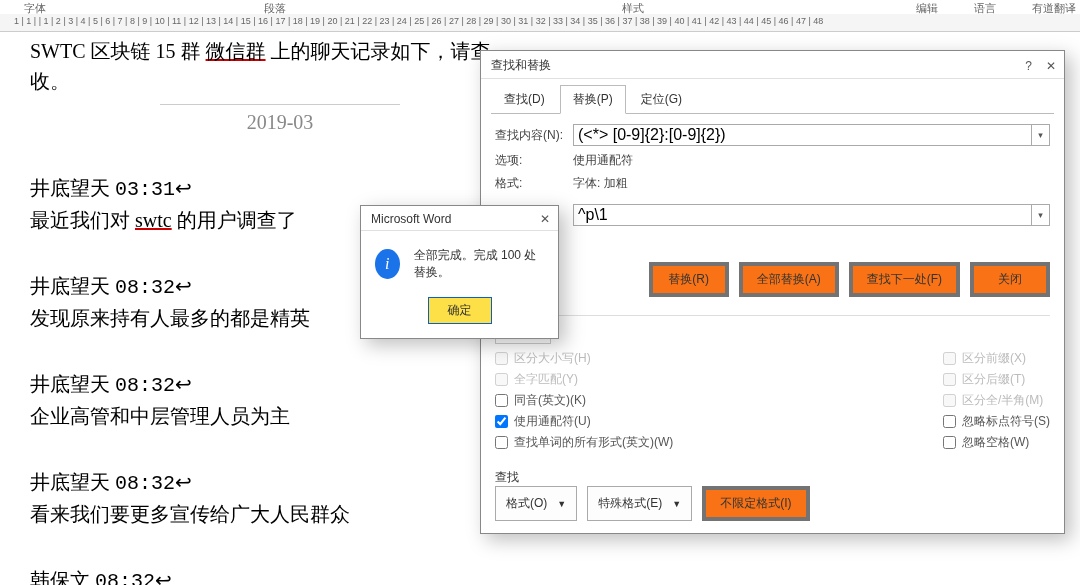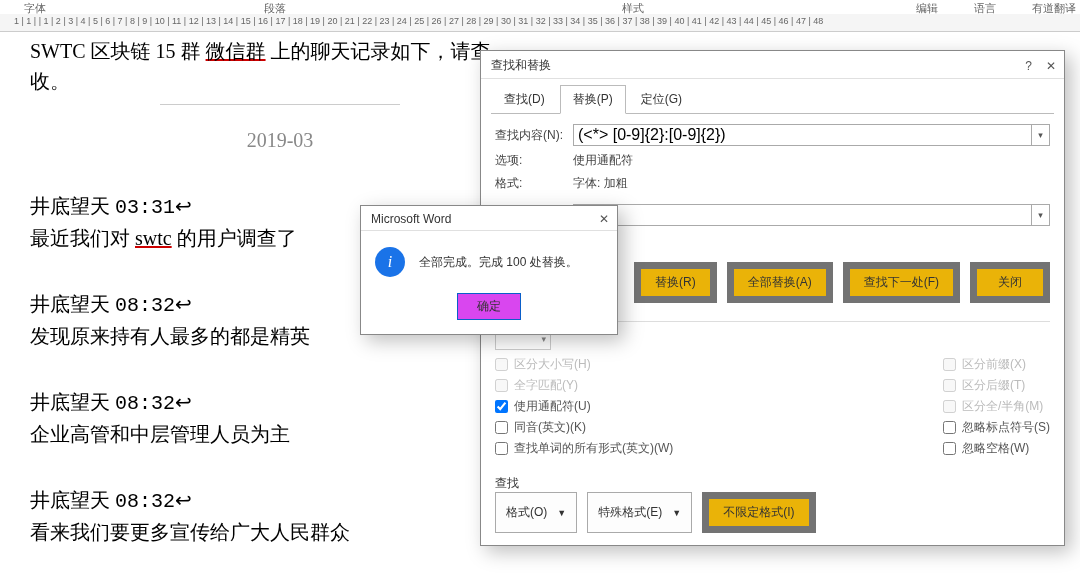--- a/index.html
+++ b/index.html
@@ -3,21 +3,21 @@
 <meta charset="utf-8">
 <style>
 * { box-sizing: border-box; margin: 0; padding: 0; }
 body { font-family: "Microsoft YaHei", sans-serif; background: #fff; width: 1080px; height: 585px; overflow: hidden; position: relative; font-size: 13px; color: #333; }
 .ribbon-labels { position: absolute; top: 0; left: 4px; width: 100%; height: 14px; display: flex; color: #666; font-size: 11px; }
 .ribbon-labels span { position: absolute; top: 1px; }
 .ruler { position: absolute; top: 14px; left: 0; width: 100%; height: 18px; background: #f5f5f5; border-bottom: 1px solid #ccc; font-size: 9px; color: #666; overflow: hidden; white-space: nowrap; }
 .ruler-inner { position: absolute; left: 14px; top: 2px; letter-spacing: 0; }
 .document { position: absolute; top: 36px; left: 30px; width: 500px; font-family: SimSun, serif; font-size: 20px; line-height: 1.5; color: #000; }
 .document .top-line { font-size: 20px; margin-bottom: 4px; }
-.document .date-line { text-align: center; color: #888; font-size: 20px; border-top: 1px solid #ccc; width: 240px; margin: 8px auto 2px; padding-top: 20px; }
+.document .date-line { text-align: center; color: #888; font-size: 20px; border-top: 1px solid #ccc; width: 240px; margin: 8px auto 2px; padding-top: 2px; }
 .document .block { margin-top: 36px; }
 .document .heading { font-size: 20px; }
 .document .heading .ts { font-family: "Courier New", monospace; }
 .document .body-line { font-size: 20px; }
 .underline { text-decoration: underline; text-decoration-color: #c00; }
 
 .dlg { position: absolute; background: #fff; border: 1px solid #888; box-shadow: 6px 6px 18px rgba(0,0,0,0.25); }
 .dlg-title { display: flex; align-items: center; justify-content: space-between; padding: 6px 8px 4px 10px; font-size: 12px; color: #333; border-bottom: 1px solid #e0e0e0; }
 .dlg-title .ctrls { display: flex; gap: 14px; color: #555; }
 .dlg-title .ctrls span { cursor: pointer; }
@@ -27,39 +27,39 @@
 .tab { padding: 5px 12px; border: 1px solid transparent; color: #333; cursor: pointer; }
 .tab.active { border: 1px solid #bbb; border-bottom-color: #fff; background: #fff; }
 .tabs-line { border-bottom: 1px solid #bbb; margin: -1px 10px 10px; }
 .form { padding: 0 14px; font-size: 12px; color: #444; }
 .row { display: flex; align-items: center; margin-bottom: 6px; }
 .row label { width: 78px; }
 .row .val { flex: 1; }
 .row input[type=text] { flex: 1; border: 1px solid #aaa; height: 22px; padding: 2px 4px; font-size: 16px; }
 .dd-arrow { width: 18px; height: 22px; border: 1px solid #aaa; border-left: none; display: flex; align-items: center; justify-content: center; font-size: 9px; color: #555; }
 .btnrow { display: flex; gap: 10px; justify-content: flex-end; padding: 30px 14px 12px; }
-.btn { border: 7px solid #737373; background: #eab308; padding: 5px 14px; font-size: 12px; min-width: 80px; text-align: center; cursor: pointer; }
+.btn { border: 4px solid #737373; background: #f97316; padding: 5px 14px; font-size: 12px; min-width: 80px; text-align: center; cursor: pointer; }
 .sep { border-top: 1px solid #ddd; margin: 6px 14px; }
 .small-dd { width: 56px; height: 22px; border: 1px solid #ccc; margin-left: 14px; display: inline-flex; align-items: center; justify-content: flex-end; padding-right: 4px; font-size: 9px; color: #888; }
 .opts { display: flex; padding: 6px 14px 0; gap: 60px; font-size: 12px; color: #555; }
 .col { display: flex; flex-direction: column; gap: 4px; }
 .cb { display: flex; align-items: center; gap: 6px; }
 .cb input { width: 13px; height: 13px; }
 .cb.disabled { color: #bbb; }
 .find-section { padding: 18px 14px 12px; font-size: 12px; }
 .find-section .lbl { margin-bottom: 0; }
 .find-section .btns { display: flex; gap: 10px; }
 .btn-dd { border: 1px solid #aaa; background: #fdfdfd; padding: 5px 10px; font-size: 12px; display: inline-flex; align-items: center; gap: 10px; cursor: pointer; }
 .btn-dd .caret { font-size: 9px; }
 
-.msg-dlg { top: 205px; left: 360px; width: 258px; z-index: 10; }
+.msg-dlg { top: 205px; left: 360px; width: 199px; z-index: 10; }
 .msg-body { display: flex; align-items: center; gap: 14px; padding: 16px 14px 10px; font-size: 12px; }
 .info-icon { width: 30px; height: 30px; border-radius: 50%; background: #1a73e8; color: #fff; display: flex; align-items: center; justify-content: center; font-size: 16px; font-family: Georgia, serif; font-style: italic; }
 .msg-btn-row { display: flex; justify-content: center; padding: 6px 0 14px; }
-.msg-btn { border: 1px solid #0a5fc9; background: #d946ef; padding: 4px 19px; font-size: 12px; cursor: pointer; text-align: center; }
+.msg-btn { border: 1px solid #0a5fc9; background: #fde047; padding: 4px 19px; font-size: 12px; cursor: pointer; text-align: center; }
 </style>
 </head>
 <body>
 
 <div class="ribbon-labels">
   <span style="left:20px">字体</span>
   <span style="left:260px">段落</span>
   <span style="left:618px">样式</span>
   <span style="left:912px">编辑</span>
   <span style="left:970px">语言</span>
@@ -142,26 +142,26 @@
     <div class="col">
       <label class="cb disabled">
           <input type="checkbox" disabled="" style="">
           <span>区分大小写(H)</span>
         </label>
       <label class="cb disabled">
           <input type="checkbox" disabled="" style="">
           <span>全字匹配(Y)</span>
         </label>
       <label class="cb">
+          <input type="checkbox" style="">
+          <span>同音(英文)(K)</span>
+        </label>
+      <label class="cb">
           <input type="checkbox" checked="" style="">
           <span>使用通配符(U)</span>
-        </label>
-      <label class="cb">
-          <input type="checkbox" style="">
-          <span>同音(英文)(K)</span>
         </label>
       <label class="cb">
           <input type="checkbox" style="">
           <span>查找单词的所有形式(英文)(W)</span>
         </label>
     </div>
     <div class="col" style="margin-left:auto">
       <label class="cb disabled">
           <input type="checkbox" disabled="" style="">
           <span>区分前缀(X)</span>

